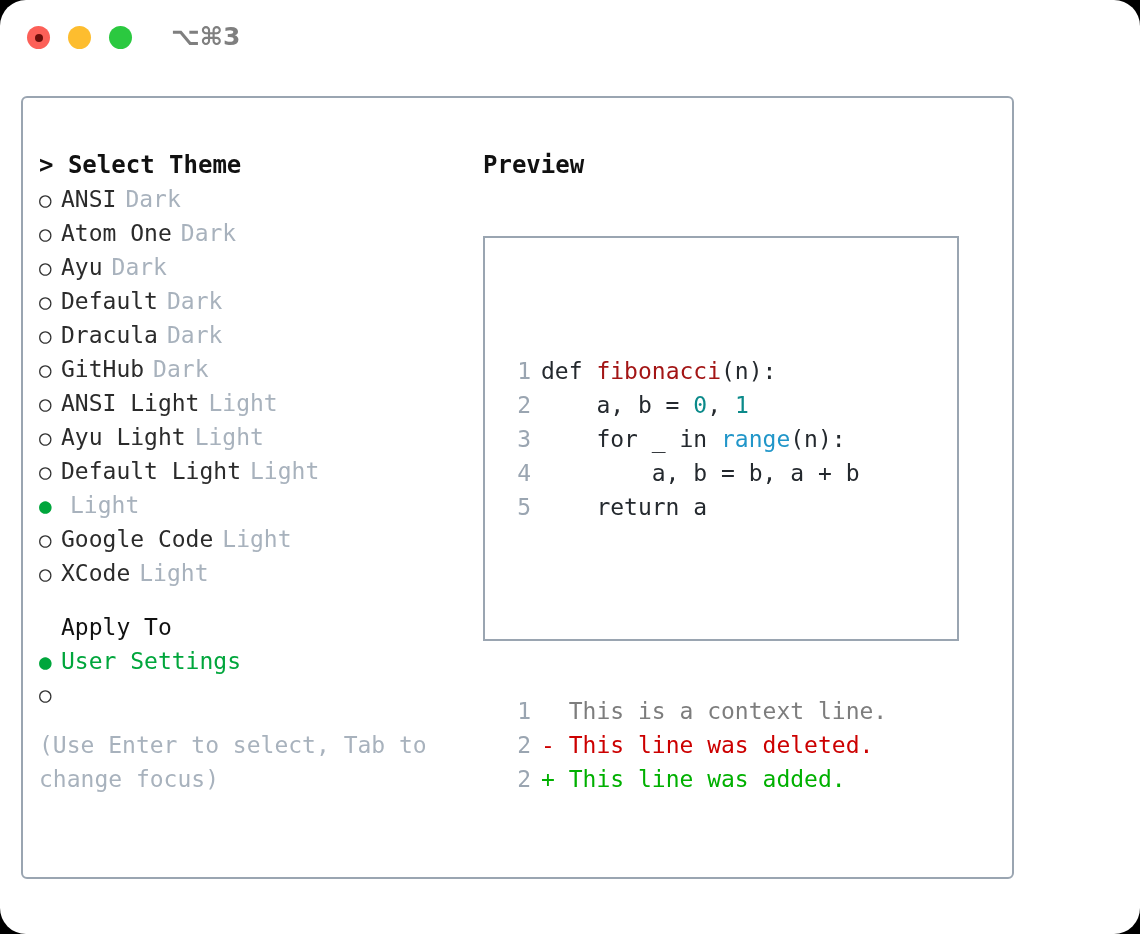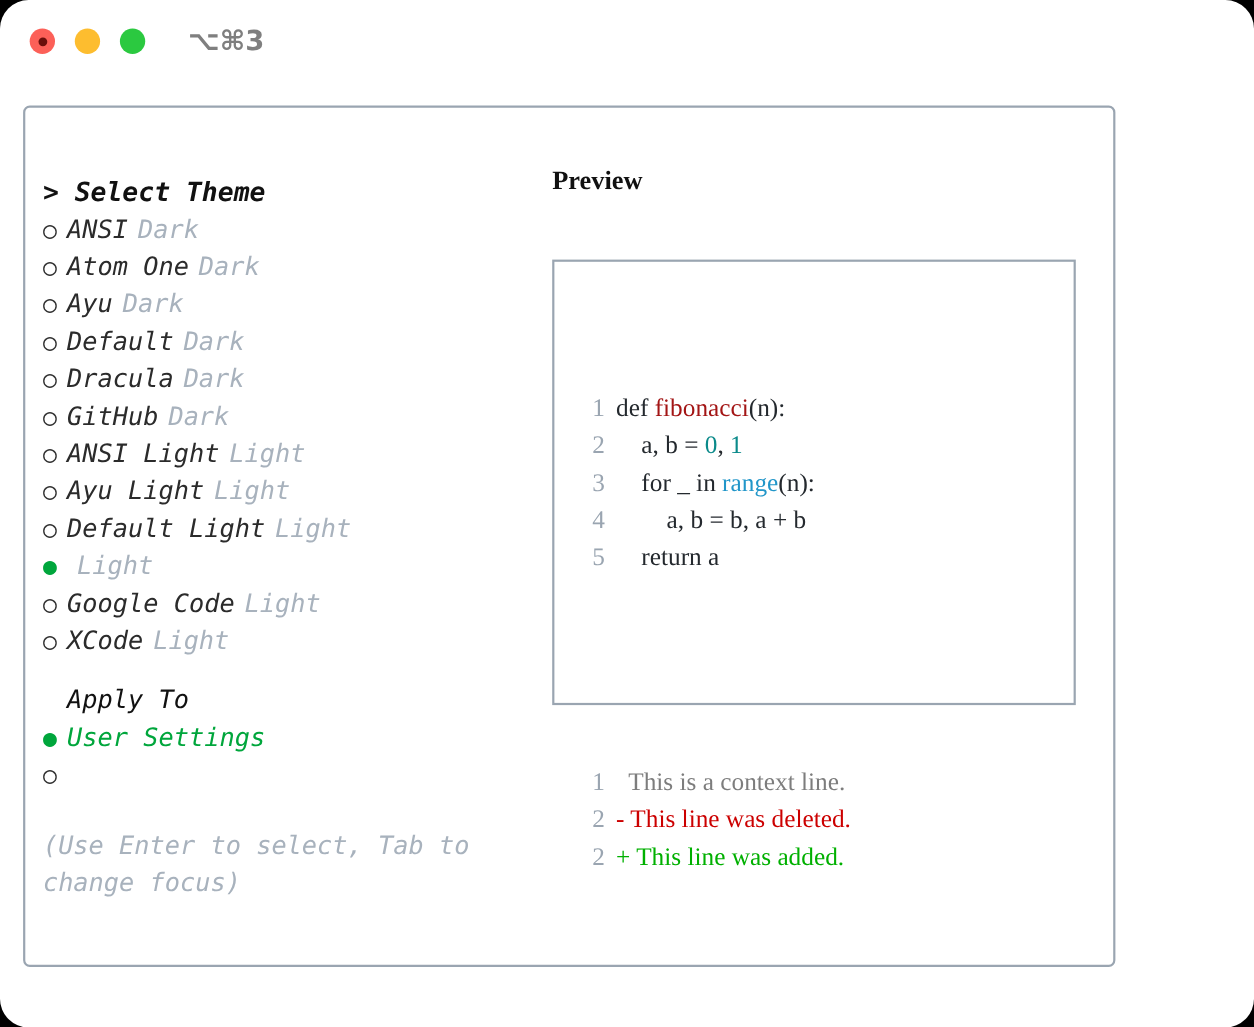--- a/index.html
+++ b/index.html
@@ -82,23 +82,22 @@
     border: 2px solid #9aa5b1;
     border-radius: 6px;
     box-sizing: border-box;
     background: #ffffff;
   }
 
   
   .left-col {
     position: absolute;
     left: 16px;
-    top: 60px;
+    top: 50px;
     width: 440px;
-    font-style: italic;
   }
   .section-title {
     font-size: 24px;
     font-weight: bold;
     color: #111111;
     white-space: pre;
     line-height: 34px;
     height: 34px;
   }
   .theme-list { margin-top: 0px; }
@@ -128,34 +127,33 @@
   .apply-block { margin-top: 20px; }
   .apply-title {
     font-size: 23px;
     color: #111111;
     line-height: 34px;
     height: 34px;
     white-space: pre;
     padding-left: 22px;
   }
   .hint {
-    margin-top: 30px;
+    margin-top: 16px;
     font-size: 23px;
     line-height: 34px;
     color: #a8b2bd;
     width: 400px;
   }
 
   
   .right-col {
     position: absolute;
-    left: 479px;
+    left: 460px;
     top: 50px;
     width: 490px;
-    font-family: Liberation Serif, serif;
   }
   .preview-box {
     margin-top: 54px;
     width: 476px;
     height: 405px;
     border: 2px solid #9aa5b1;
     box-sizing: border-box;
     background: #ffffff;
     position: relative;
   }

